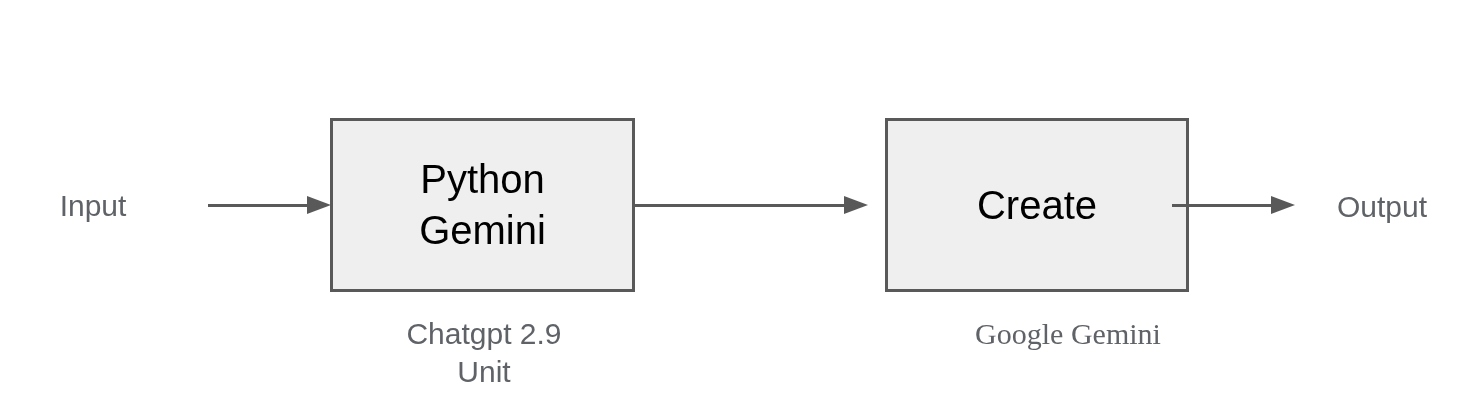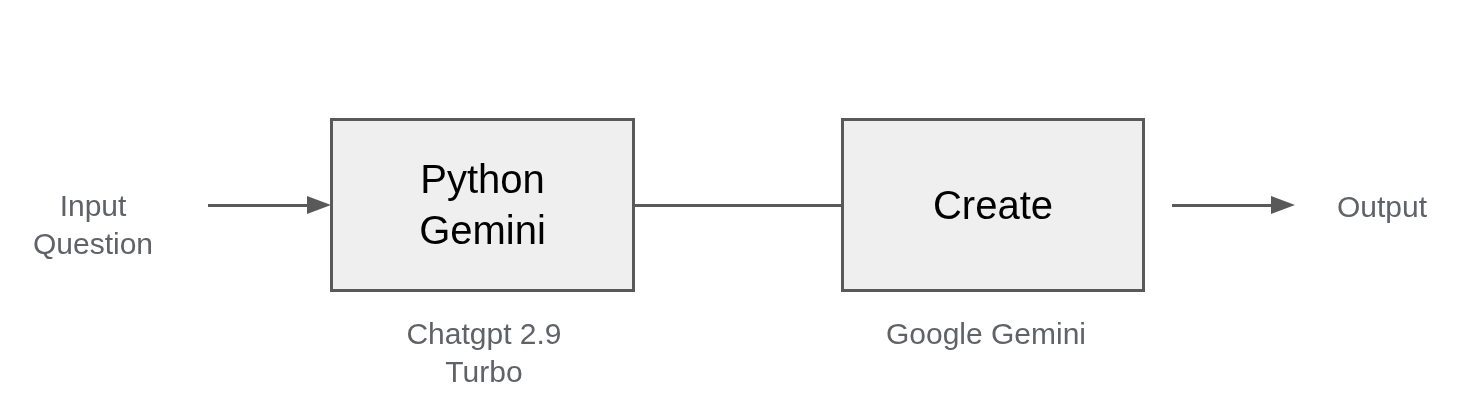--- a/index.html
+++ b/index.html
@@ -63,48 +63,47 @@
     border-left: 24px solid var(--arrow, #595959);
   }
 </style>
 </head>
 <body>
 
 <div class="canvas">
 
   <div class="side-label" style="left:0px; top:187px; width:186px;">
     <div>Input</div>
-    <div>Question</div>
   </div>
 
   <div>
     <div class="arrow-line" style="left:208px; width:100px;"></div>
     <div class="arrow-head" style="left:307px;"></div>
   </div>
 
   <div class="node" style="left:330px; width:305px;">
     <div>Python</div>
     <div>Gemini</div>
   </div>
 
   <div class="caption" style="left:334px; width:300px;">
     <div>Chatgpt 2.9</div>
-    <div>Turbo</div>
+    <div>Unit</div>
   </div>
 
   <div>
     <div class="arrow-line" style="left:635px; width:211px;"></div>
     <div class="arrow-head" style="left:844px;"></div>
   </div>
 
-  <div class="node" style="left:841px; width:304px;">
+  <div class="node" style="left:885px; width:304px;">
     <div>Create</div>
   </div>
 
-  <div class="caption" style="left:836px; width:300px;">
+  <div class="caption" style="left:918px; width:300px;font-family:Liberation Serif, serif;">
     <div>Google Gemini</div>
   </div>
 
   <div>
     <div class="arrow-line" style="left:1172px; width:100px;"></div>
     <div class="arrow-head" style="left:1271px;"></div>
   </div>
 
   <div class="side-label" style="left:1284px; top:188px; width:196px;">Output</div>
 

